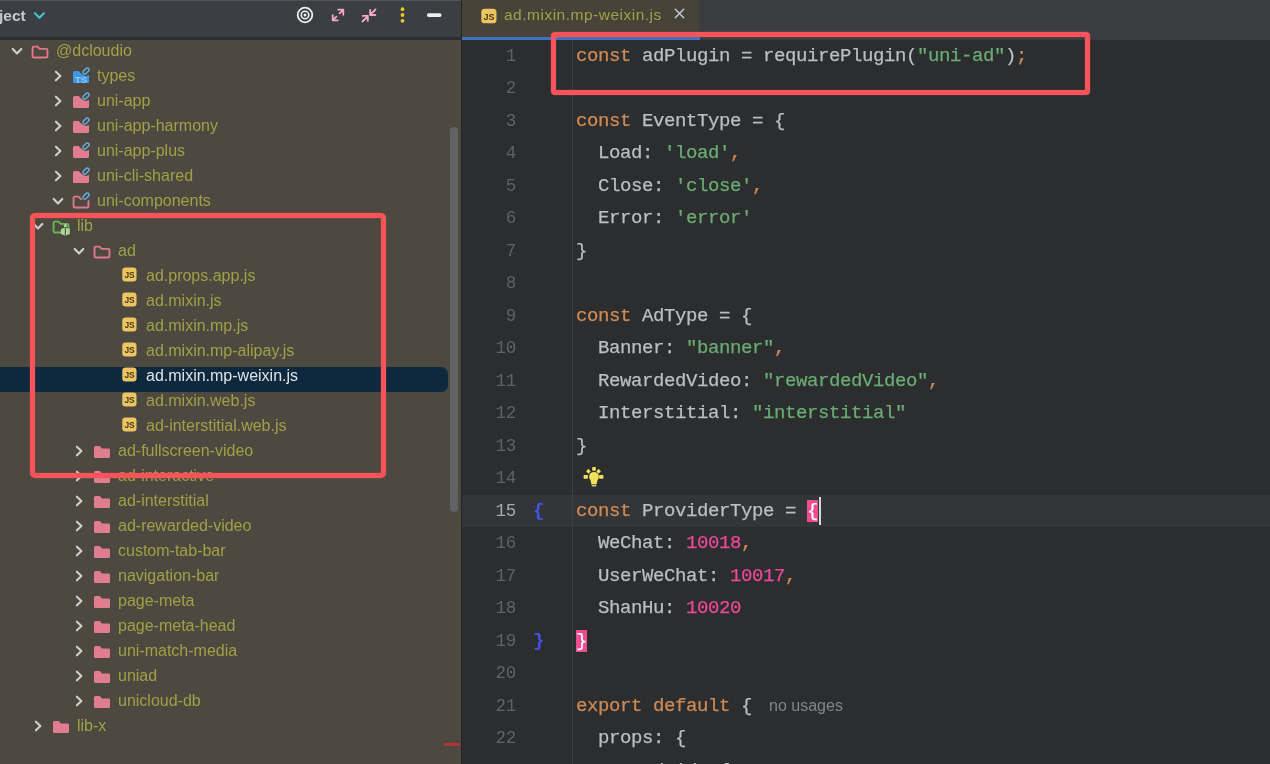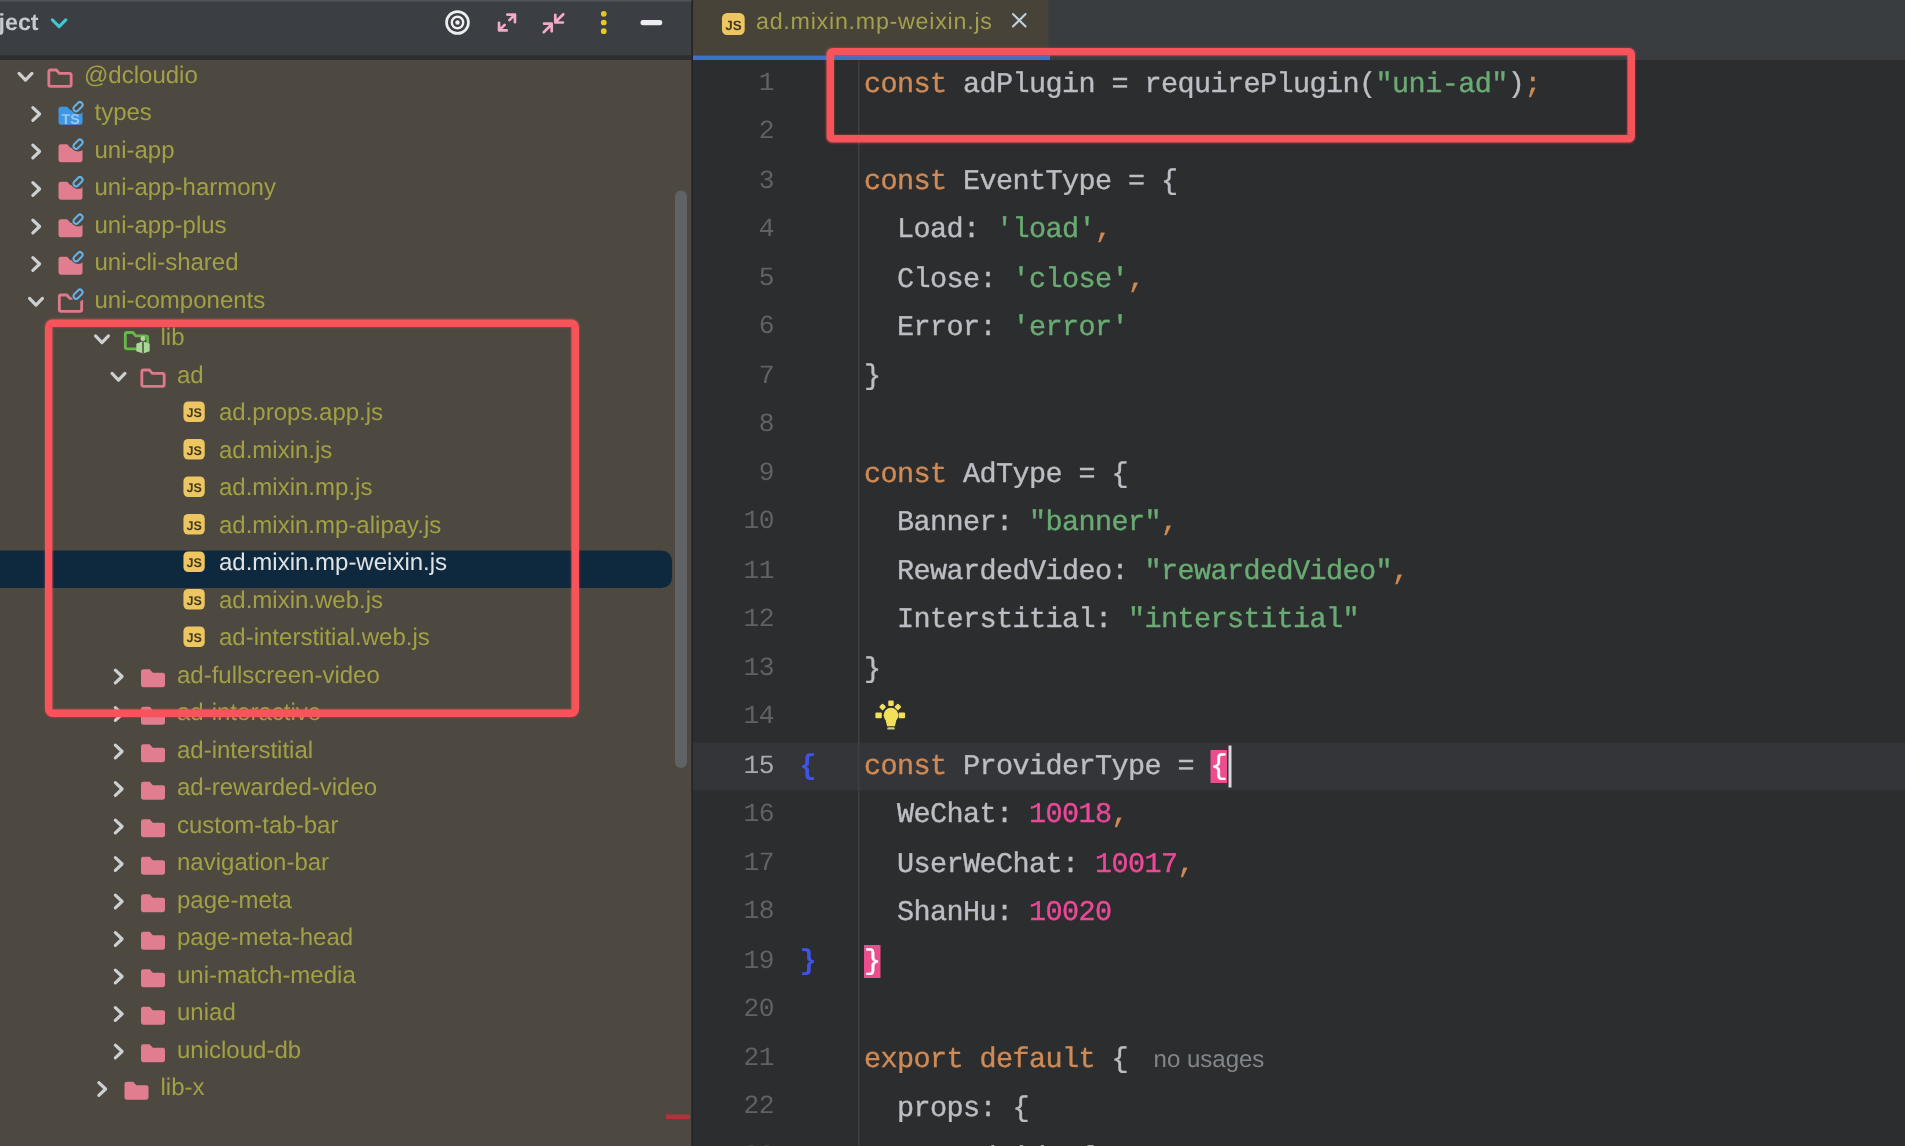--- a/index.html
+++ b/index.html
@@ -8,21 +8,21 @@
 
 #toolbar{left:0;top:0;width:461px;height:37px;background:#3b3e42}
 #topline{left:0;top:0;width:461px;height:1px;background:#505356;z-index:9}
 #tbsep{left:0;top:37px;width:461px;height:2.5px;background:#2c2e30}
 #tree{left:0;top:39.5px;width:461px;height:724.5px;background:#4d4940}
 #vsep{left:461px;top:0;width:1px;height:764px;background:#232527;z-index:8}
 .trow{display:flex;align-items:flex-start;height:25px;color:#a1a045;font-size:16px;white-space:nowrap}
 .trow .cv{width:18px;height:18px;margin-right:4px;flex:none}
 .trow .ic{width:20px;height:20px;margin-right:6px;flex:none}
 .trow .js{width:15px;height:15px;margin:0 9px 0 2px;flex:none}
-.lv0{padding-left:8px}.lv1{padding-left:15px}.lv2{padding-left:59px}.lv3{padding-left:70px}.lv4{padding-left:120px}
+.lv0{padding-left:8px}.lv1{padding-left:49px}.lv2{padding-left:29px}.lv3{padding-left:70px}.lv4{padding-left:120px}
 .sel{background:#0e293e;color:#dfe3e6;width:448px;border-radius:0 7px 7px 0}
 #treescroll{left:450px;top:127px;width:8px;height:385px;background:#606266;border-radius:4px}
 #reddash{left:444px;top:743px;width:16px;height:3px;background:#b23438}
 
 #tabbar{left:462px;top:0;width:808px;height:40px;background:#3a3d40}
 #tab{left:462px;top:0;width:237px;height:37px;background:#474338}
 #tabunder{left:462px;top:37px;width:238px;height:3px;background:#3d72c4}
 #tabtitle{left:504px;top:5.5px;color:#a2a04c;font-size:15.5px;letter-spacing:0.5px}
 
 #editor{left:462px;top:40px;width:808px;height:724px;background:#2b2d2e}

